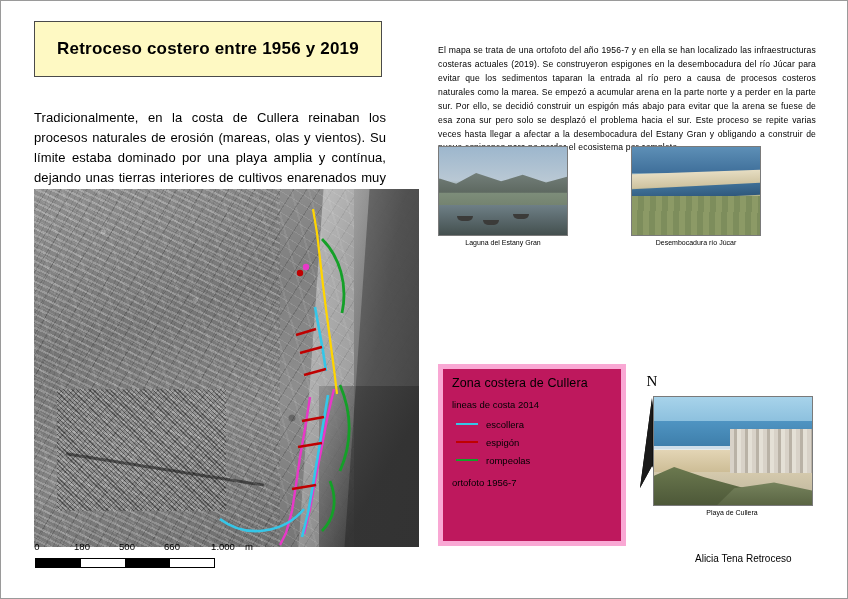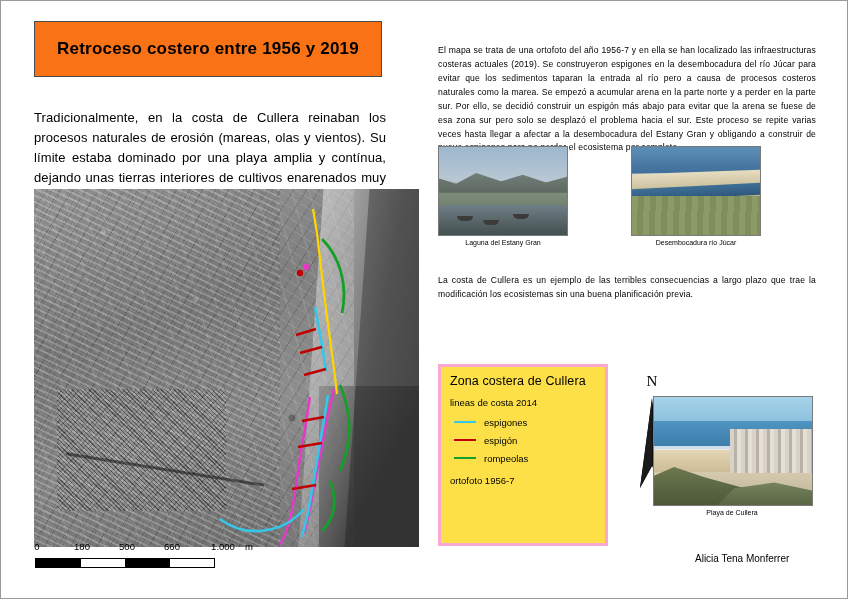--- a/index.html
+++ b/index.html
@@ -26,21 +26,21 @@
   
   .left-col {
     position: absolute;
     left: 33px;
     top: 20px;
     width: 385px;
   }
   .title-box {
     width: 348px;
     height: 56px;
-    background: #f97316;
+    background: #fef9c3;
     border: 1px solid #4a4a4a;
     display: flex;
     align-items: center;
     justify-content: center;
     box-sizing: border-box;
   }
   .title-box .title-text {
     font-size: 17px;
     font-weight: bold;
     letter-spacing: 0.2px;
@@ -242,24 +242,24 @@
   .ph-desem .land {
     position: absolute; left:0; bottom:0; width:100%; height:44%;
     background: repeating-linear-gradient(92deg, #8c9a66 0 6px, #7d8d5c 6px 12px);
   }
 
   
   .legend {
     position: absolute;
     left: 437px;
     top: 363px;
-    width: 170px;
+    width: 188px;
     height: 182px;
-    border: 3px solid #f9a8d4;
-    background: #fde047;
+    border: 5px solid #f9a8d4;
+    background: #be185d;
     box-sizing: border-box;
     padding: 7px 9px;
   }
   .legend-title {
     font-size: 12.5px;
     font-weight: normal;
     margin-bottom: 9px;
     letter-spacing: 0.1px;
   }
   .legend-sub {
@@ -418,30 +418,29 @@
         <div class="sea"></div>
         <div class="beach"></div>
         <div class="river"></div>
         <div class="land"></div>
       </div>
       <div class="photo-caption">Desembocadura río Júcar</div>
     </div>
   </div>
 
   <div class="right-col" style="top:273px;">
-    <div class="para">La costa de Cullera es un ejemplo de las terribles consecuencias a largo plazo que trae la modificación los ecosistemas sin una buena planificación previa.</div>
   </div>
 
   <div class="legend">
     <div class="legend-title">Zona costera de Cullera</div>
     <div class="legend-sub">lineas de costa 2014</div>
     <div class="legend-items">
       <div class="legend-item">
         <span class="legend-swatch" style="border-top-color:#35c6e8;"></span>
-        <span class="legend-label">espigones</span>
+        <span class="legend-label">escollera</span>
       </div>
       <div class="legend-item">
         <span class="legend-swatch" style="border-top-color:#c00000;"></span>
         <span class="legend-label">espigón</span>
       </div>
       <div class="legend-item">
         <span class="legend-swatch" style="border-top-color:#14a028;"></span>
         <span class="legend-label">rompeolas</span>
       </div>
     </div>
@@ -463,14 +462,14 @@
       <div class="sea"></div>
       <div class="foam"></div>
       <div class="sand"></div>
       <div class="city"></div>
       <div class="hill"></div>
       <div class="hill2"></div>
     </div>
     <div class="photo-caption">Playa de Cullera</div>
   </div>
 
-  <div class="author">Alicia Tena Monferrer</div>
+  <div class="author">Alicia Tena Retroceso</div>
 </div>
 
 </body></html>

